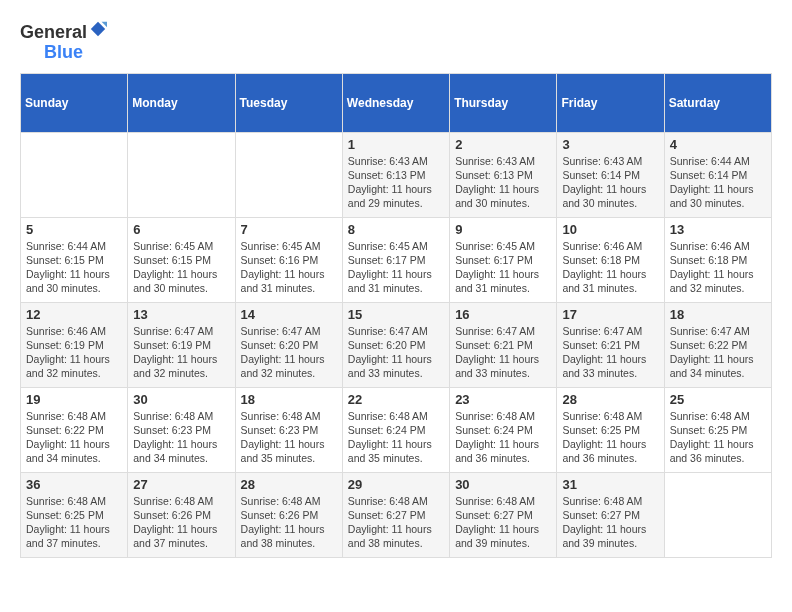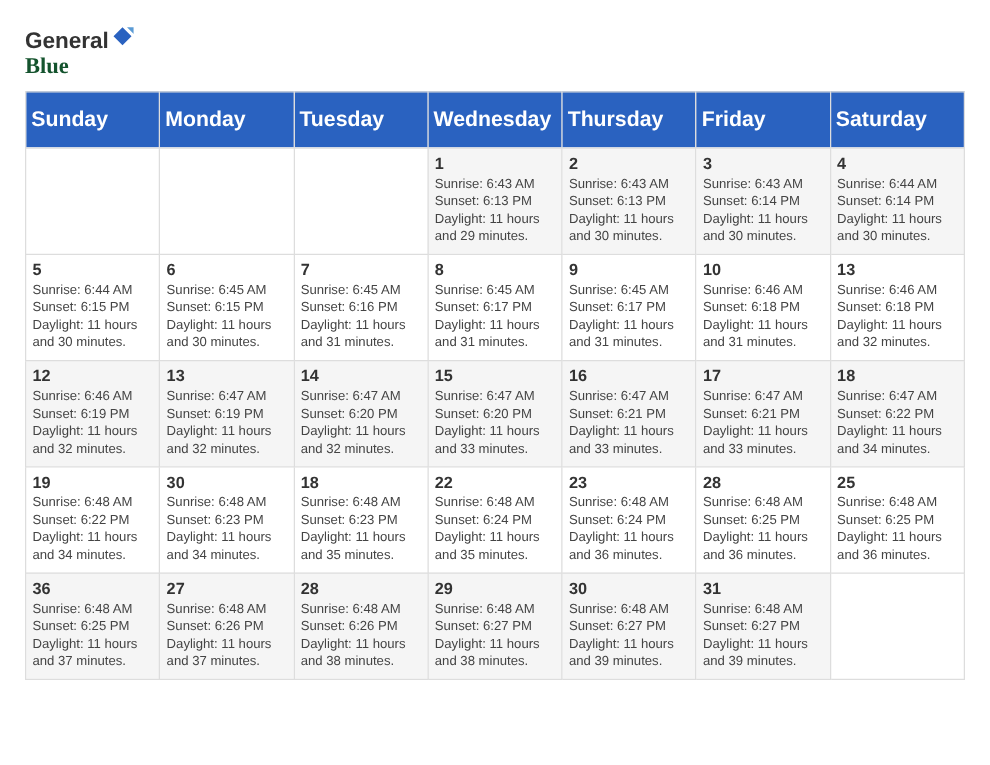--- a/index.html
+++ b/index.html
@@ -12,28 +12,29 @@
     }
     .header {
       display: flex;
       justify-content: space-between;
       align-items: flex-start;
       margin-bottom: 10px;
     }
     .logo {
       display: flex;
       align-items: center;
+      text-align: center;
     }
     .logo-text {
       font-size: 18px;
       font-weight: bold;
       line-height: 1.1;
     }
     .logo-general { color: #333; }
-    .logo-blue { color: #14532d; font-family: Liberation Serif, serif; }
+    .logo-blue { color: #3b82f6; }
     .logo-icon {
       width: 18px;
       height: 18px;
       margin-left: 2px;
     }
     .title-section {
       text-align: right;
     }
     .month-title {
       font-size: 32px;
@@ -45,24 +46,24 @@
       color: #555;
     }
     table {
       width: 100%;
       border-collapse: collapse;
       font-size: 11px;
     }
     thead tr th {
       background-color: #2a62c0;
       color: #fff;
-      padding: 12px 4px;
+      padding: 22px 4px;
       text-align: left;
       font-weight: bold;
-      font-size: 17px;
+      font-size: 12px;
       border: 1px solid #ddd;
     }
     tbody tr td {
       vertical-align: top;
       padding: 4px 5px;
       border: 1px solid #ddd;
       height: 85px;
       width: 107px;
       background: #fff;
     }

